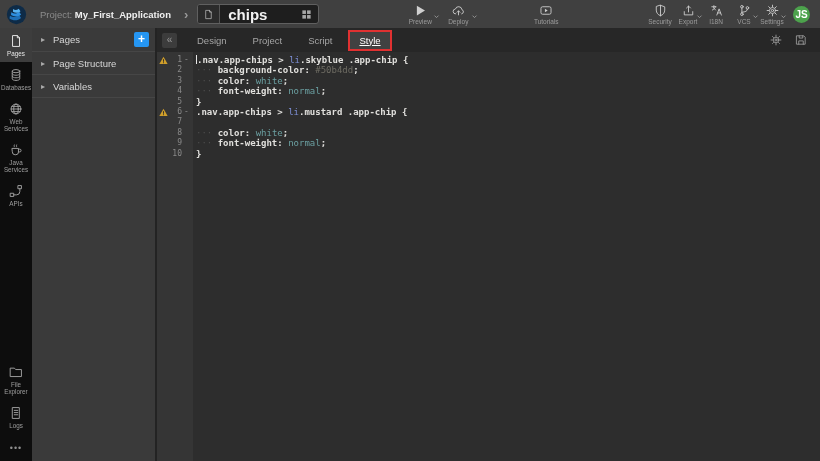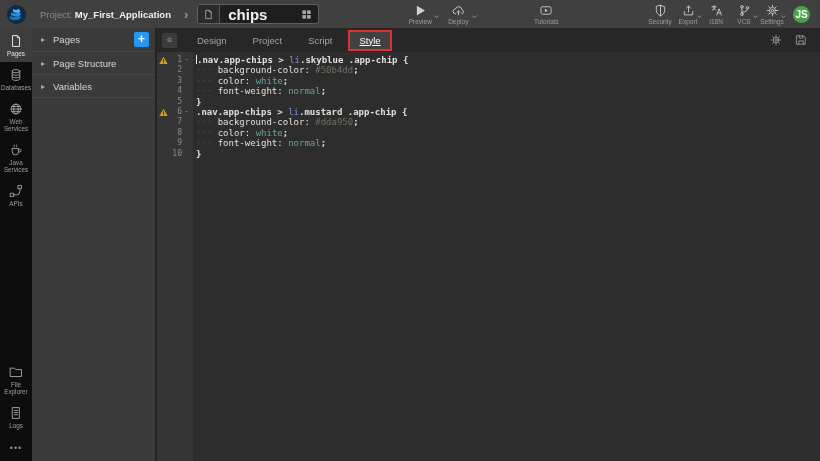--- a/index.html
+++ b/index.html
@@ -62,21 +62,21 @@
     background:linear-gradient(to right,#353535 36px,#2d2d2d 36px); }
   .code-line { display:flex; height:10.4px; align-items:center; cursor:text; }
   .gut { width:36px; flex:none; display:flex; align-items:center; height:100%; }
   .gwarn { width:12px; display:flex; justify-content:center; }
   .gnum { width:13px; text-align:right; color:#8a8a8a; font-size:8px; }
   .gfold { width:9px; text-align:center; color:#8a8a8a; font-size:8px; line-height:8px; }
   .ctext { white-space:pre; padding-left:3px; }
   .cursor-bar { display:inline-block; width:1px; height:9px; background:#e8e8e8; vertical-align:-1px; }
   .tok-sel  { color:#e0dfdc; font-weight:bold; }
   .tok-op   { color:#e0dfdc; font-weight:bold; }
-  .tok-prop { color:#e0dfdc; font-weight:normal; }
+  .tok-prop { color:#e0dfdc; font-weight:bold; }
   .tok-tag  { color:#7e90d8; }
   .tok-atom { color:#6ba0a2; }
   .tok-hex  { color:#6e6c63;text-align:center; }
   .tok-ws   { color:#4d4d4d; }
 
   svg { display:block; }
 </style>
 </head>
 <body>
 
@@ -398,21 +398,20 @@
               <span class="gfold">-</span>
             </span>
             <span class="ctext"><span class="tok-sel">.nav.app-chips</span><span class="tok-op"> &gt; </span><span class="tok-tag">li</span><span class="tok-sel">.mustard</span><span class="tok-op"> </span><span class="tok-sel">.app-chip</span><span class="tok-op"> {</span></span>
           </div>
           <div class="code-line">
             <span class="gut">
               <span class="gwarn"></span>
               <span class="gnum">7</span>
               <span class="gfold"></span>
             </span>
-            <span class="ctext"><span class="tok-ws">··· </span><span class="tok-prop">background-color:</span><span class="tok-op"> </span><span class="tok-hex">#dda950</span><span class="tok-op">;</span></span>
           </div>
           <div class="code-line">
             <span class="gut">
               <span class="gwarn"></span>
               <span class="gnum">8</span>
               <span class="gfold"></span>
             </span>
             <span class="ctext"><span class="tok-ws">··· </span><span class="tok-prop">color:</span><span class="tok-op"> </span><span class="tok-atom">white</span><span class="tok-op">;</span></span>
           </div>
           <div class="code-line">

